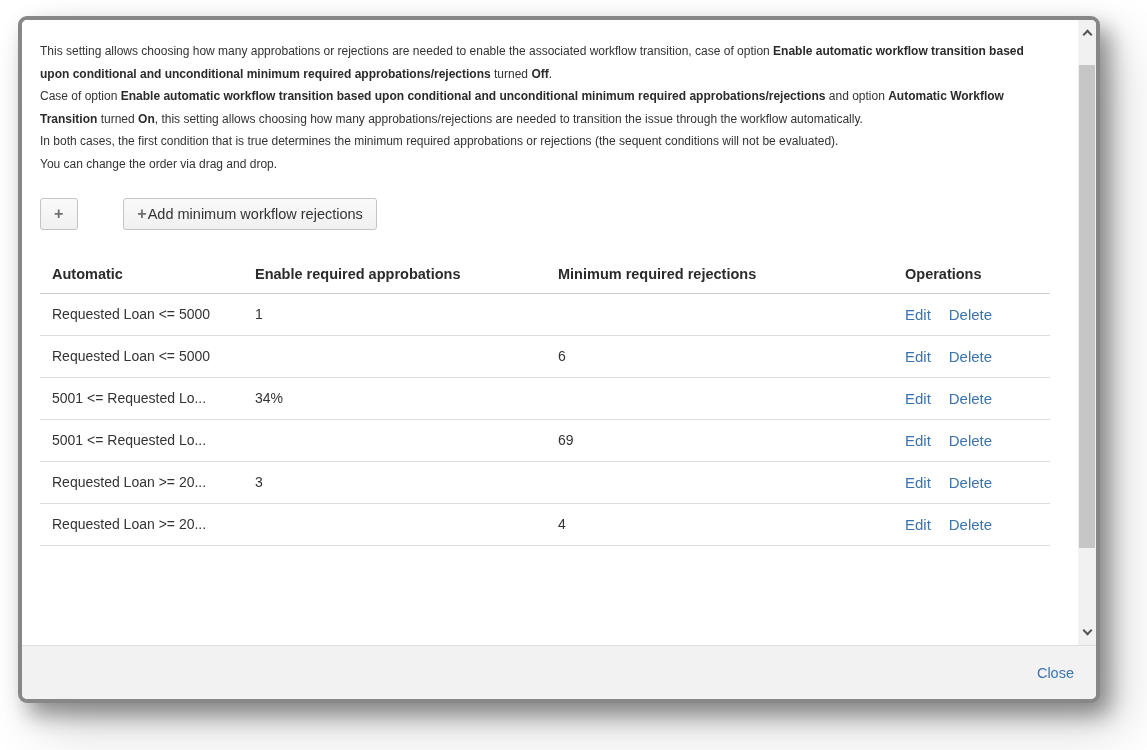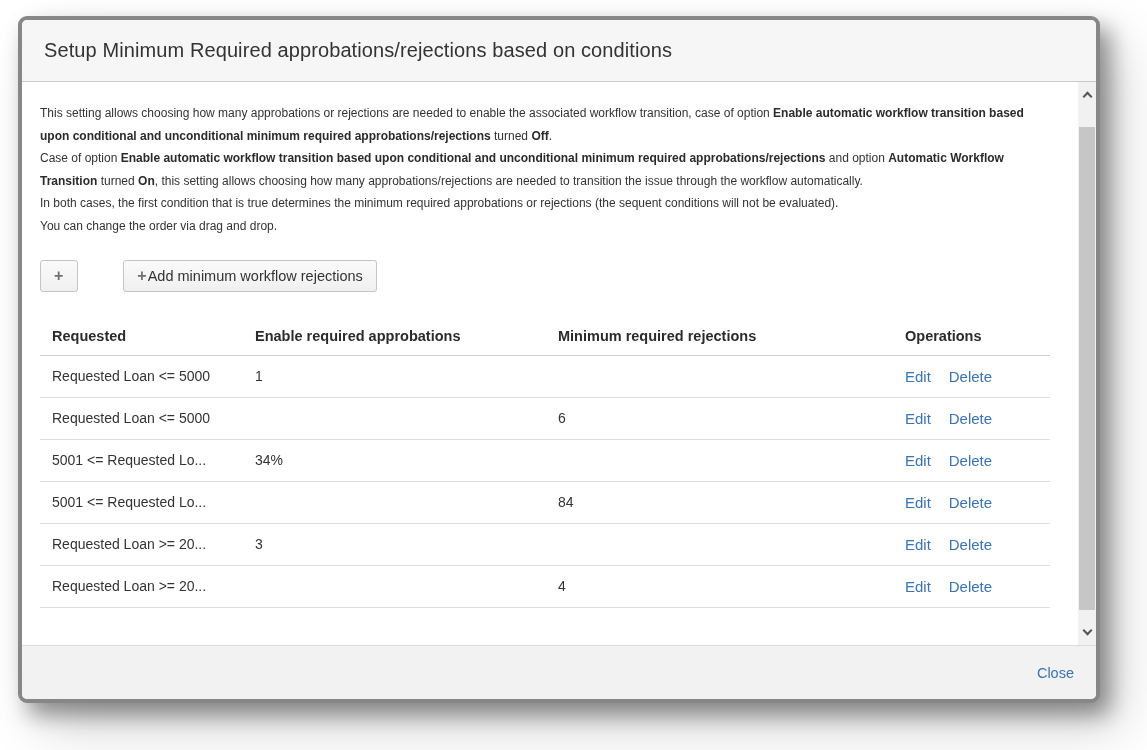--- a/index.html
+++ b/index.html
@@ -90,23 +90,20 @@
     display:flex;align-items:center;justify-content:flex-end;padding:0 22px;
   }
   .close-link{font-size:14.5px;}
 </style>
 </head>
 <body>
 
 <div class="canvas">
   <div class="modal">
 
-    <div class="modal-header">
-      <h2 class="modal-title">Setup Minimum Required approbations/rejections based on conditions</h2>
-    </div>
 
     <div class="modal-body">
       <div class="body-content">
 
         <div class="description"><span>This setting allows choosing how many approbations or rejections are needed to enable the associated workflow transition, case of option </span><b>Enable automatic workflow transition based upon conditional and unconditional minimum required approbations/rejections</b><span> turned </span><b>Off</b><span>.</span><br><span>Case of option </span><b>Enable automatic workflow transition based upon conditional and unconditional minimum required approbations/rejections</b><span> and option </span><b>Automatic Workflow Transition</b><span> turned </span><b>On</b><span>, this setting allows choosing how many approbations/rejections are needed to transition the issue through the workflow automatically.</span><br><span>In both cases, the first condition that is true determines the minimum required approbations or rejections (the sequent conditions will not be evaluated).</span><br><span>You can change the order via drag and drop.</span></div>
 
         <div class="btn-row">
           <button class="aui-btn">
             <span class="plus">+</span>
           </button>
@@ -118,21 +115,21 @@
 
         <table class="cond-table">
           <colgroup>
               <col class="c1">
               <col class="c2">
               <col class="c3">
               <col class="c4">
             </colgroup>
           <thead>
             <tr>
-              <th class="th-cond">Requested</th>
+              <th class="th-cond">Automatic</th>
               <th>Enable required approbations</th>
               <th>Minimum required rejections</th>
               <th>Operations</th>
             </tr>
           </thead>
           <tbody>
   <tr class="data-row">
     <td class="td-cond">Requested Loan &lt;= 5000</td>
     <td>1</td>
     <td></td>
@@ -158,21 +155,21 @@
     <td></td>
     <td class="td-ops">
       <a href="#" class="lnk">Edit</a>
       <a href="#" class="lnk">Delete</a>
     </td>
   </tr>
 
   <tr class="data-row">
     <td class="td-cond">5001 &lt;= Requested Lo...</td>
     <td></td>
-    <td>84</td>
+    <td>69</td>
     <td class="td-ops">
       <a href="#" class="lnk">Edit</a>
       <a href="#" class="lnk">Delete</a>
     </td>
   </tr>
 
   <tr class="data-row">
     <td class="td-cond">Requested Loan &gt;= 20...</td>
     <td>3</td>
     <td></td>

